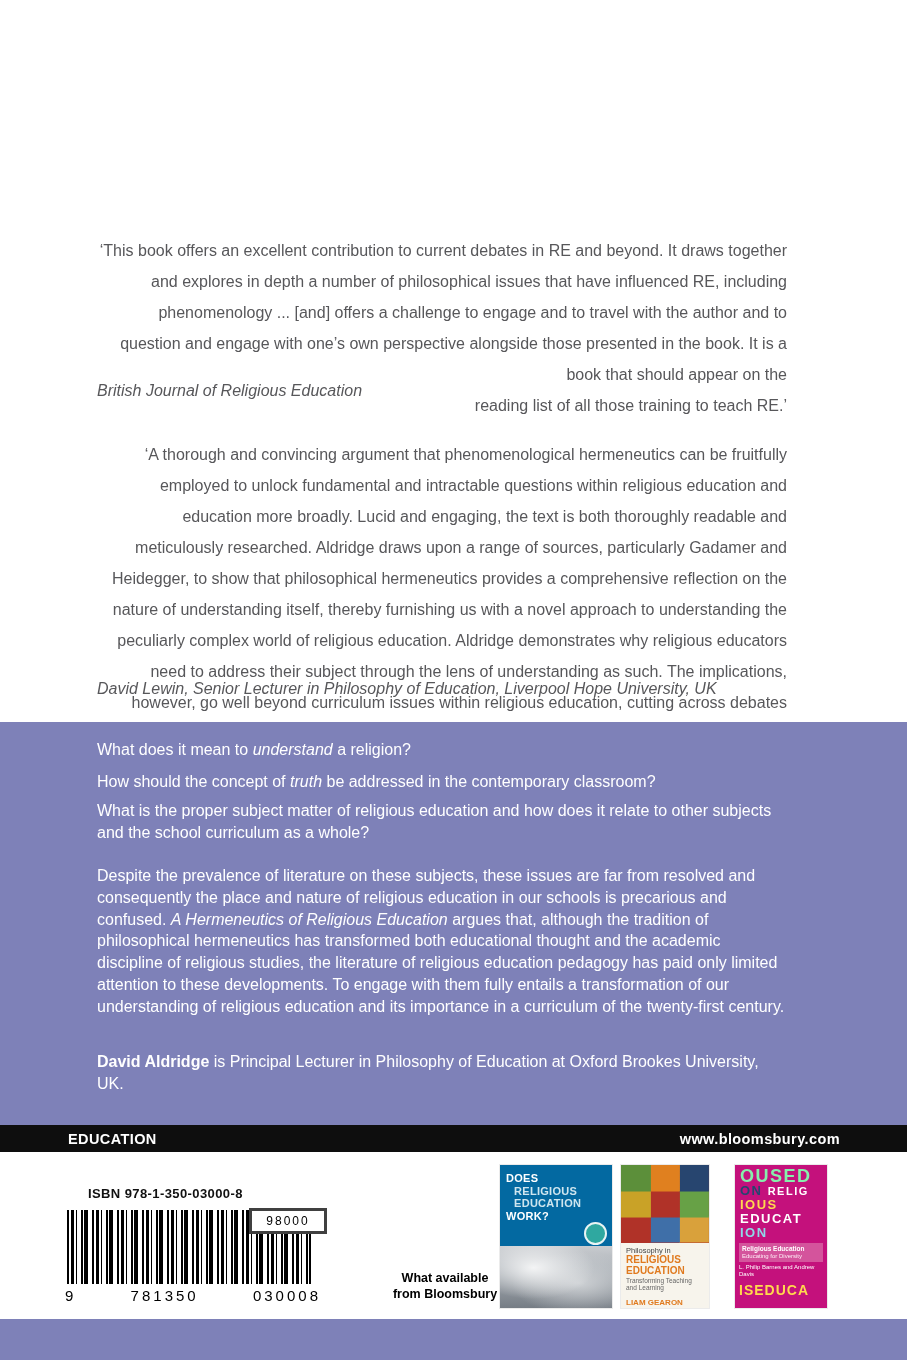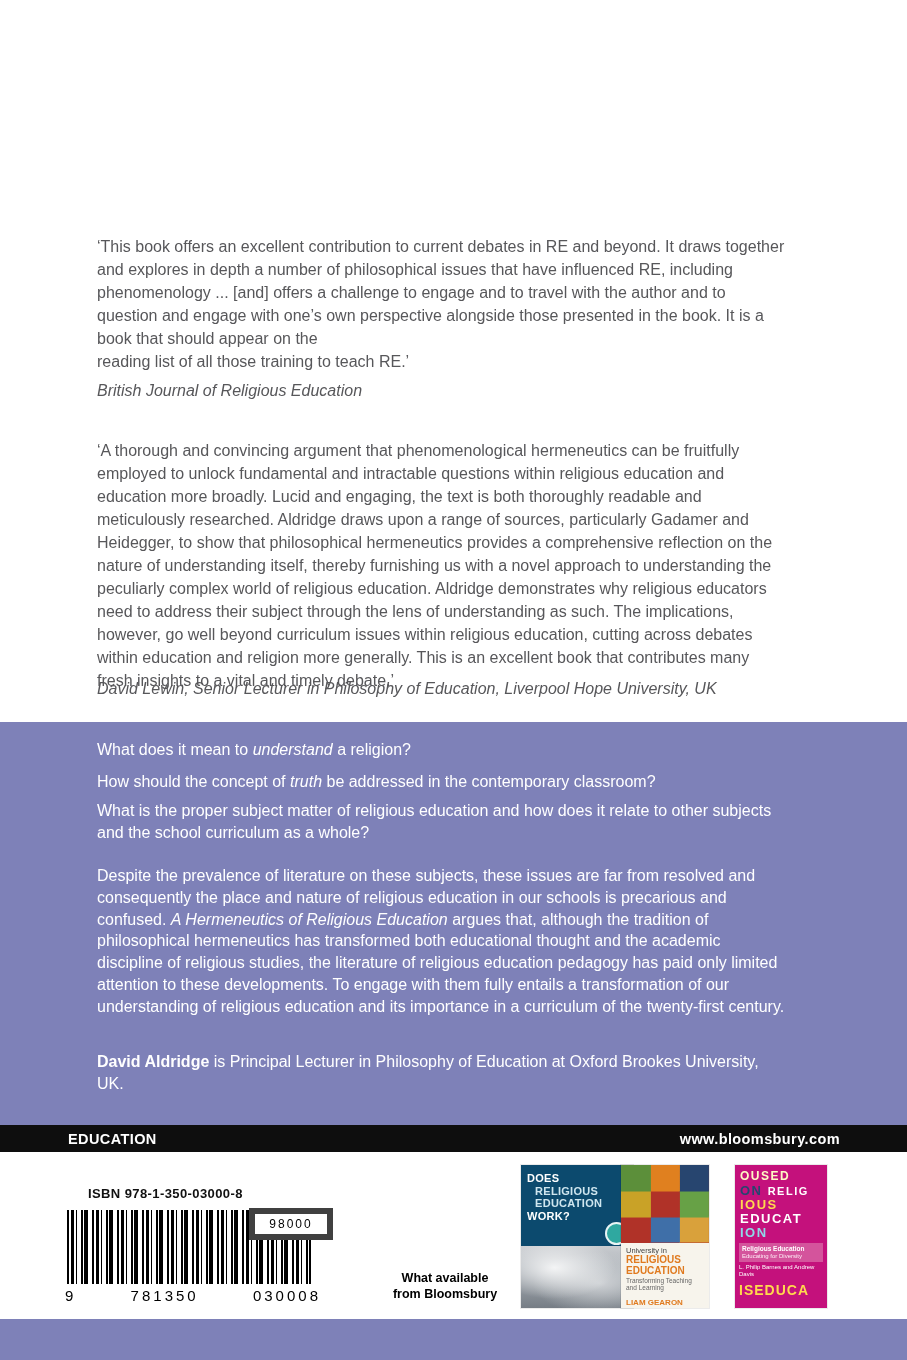--- a/index.html
+++ b/index.html
@@ -14,22 +14,23 @@
   }
 
   
   .quote {
     position: absolute;
     left: 97px;
     width: 690px;
     margin: 0;
     color: #57575a;
     font-size: 16px;
-    line-height: 23px;
+    line-height: 31px;
     white-space: pre-line;
+    text-align: right;
   }
   .q1 { top: 235px; }
   .q2 { top: 428px; margin-top: 11px; }
   .attr {
     position: absolute;
     left: 97px;
     width: 690px;
     margin: 0;
     color: #57575a;
     font-size: 16px;
@@ -103,21 +104,21 @@
       #000 4px 7px, #fff 7px 9px,
       #000 9px 10px, #fff 10px 14px,
       #000 14px 16px, #fff 16px 17px,
       #000 17px 21px, #fff 21px 25px);
   }
   .addon {
     position: absolute;
     left: 186px; top: 2px;
     width: 72px; height: 20px;
     background: #ffffff;
-    border: 6px solid #404040;
+    border: 3px solid #404040;
     font-size: 12px;
     letter-spacing: 2px;
     color: #000;
     text-align: center;
     line-height: 20px;
     z-index: 2;
   }
   .digits {
     position: absolute;
     left: 0; bottom: 4px;
@@ -144,21 +145,21 @@
   }
 
   
   .cover {
     position: absolute;
     top: 1165px;
     height: 143px;
     overflow: hidden;
     box-shadow: 0 0 0 1px rgba(0,0,0,0.08);
   }
-  .cover1 { left: 521px; width: 112px; background: #0c4a6e; }
+  .cover1 { left: 500px; width: 112px; background: #0369a1; }
   .cover2 { left: 621px; width: 88px; background: #f2efe8; }
   .cover3 { left: 735px; width: 92px; background: #c4117c; }
 
   .c1-title { padding: 7px 6px 0; font-weight: bold; font-size: 11px; line-height: 12.5px; letter-spacing: 0.3px; }
   .c1w { color: #ffffff; }
   .c1b { color: #cfe6ef; padding-left: 8px; }
   .c1-clouds {
     position: absolute;
     left: 0; bottom: 0;
     width: 100%; height: 62px;
@@ -195,21 +196,21 @@
     background: #f7f4ec;
     padding: 3px 5px;
     box-sizing: border-box;
   }
   .c2-series { font-size: 7.5px; color: #444; }
   .c2-title  { font-size: 10px; font-weight: bold; color: #e07a1f; line-height: 10.5px; }
   .c2-sub    { font-size: 6.5px; color: #666; margin-top: 1px; }
   .c2-author { font-size: 8px; font-weight: bold; color: #e07a1f; margin-top: 7px; }
 
   .c3-letters { padding: 4px 5px 0; font-weight: bold; line-height: 14px; }
-  .c3r1 { font-size: 12px; color: #fef9c3; letter-spacing: 1.5px; }
+  .c3r1 { font-size: 18px; color: #86efac; letter-spacing: 1.5px; }
   .c3r2a { font-size: 13px; color: #27456f; letter-spacing: 1.5px; }
   .c3r2b { font-size: 11px; color: #ffffff; letter-spacing: 1.5px; }
   .c3r3 { font-size: 13px; color: #ffd84d; letter-spacing: 1.5px; }
   .c3r4 { font-size: 13px; color: #ffffff; letter-spacing: 1.5px; }
   .c3r5 { font-size: 13px; color: #8fd8e8; letter-spacing: 1.5px; }
   .c3-box { margin: 3px 4px 0; background: #d4549c; padding: 2px 3px; }
   .c3-box-t { font-size: 6.5px; font-weight: bold; color: #ffffff; line-height: 7.5px; }
   .c3-box-s { font-size: 6px; color: #ffeef7; line-height: 7px; }
   .c3-authors { font-size: 6px; color: #ffffff; margin: 2px 4px 0; line-height: 7px; }
   .c3-bottom { font-size: 14px; font-weight: bold; color: #ffd84d; letter-spacing: 1px; margin: 4px 0 0 4px; }
@@ -269,21 +270,21 @@
       <div class="c1b">EDUCATION</div>
       <div class="c1w">WORK?</div>
     </div>
     <div class="c1-clouds"></div>
     <div class="c1-badge"></div>
   </div>
 
   <div class="cover cover2">
     <div class="c2-mosaic"></div>
     <div class="c2-text">
-      <div class="c2-series">University in</div>
+      <div class="c2-series">Philosophy in</div>
       <div class="c2-title">RELIGIOUS EDUCATION</div>
       <div class="c2-sub">Transforming Teaching and Learning</div>
       <div class="c2-author">LIAM GEARON</div>
 
     </div>
   </div>
 
   <div class="cover cover3">
     <div class="c3-letters">
       <div class="c3r1">OUSED</div>

